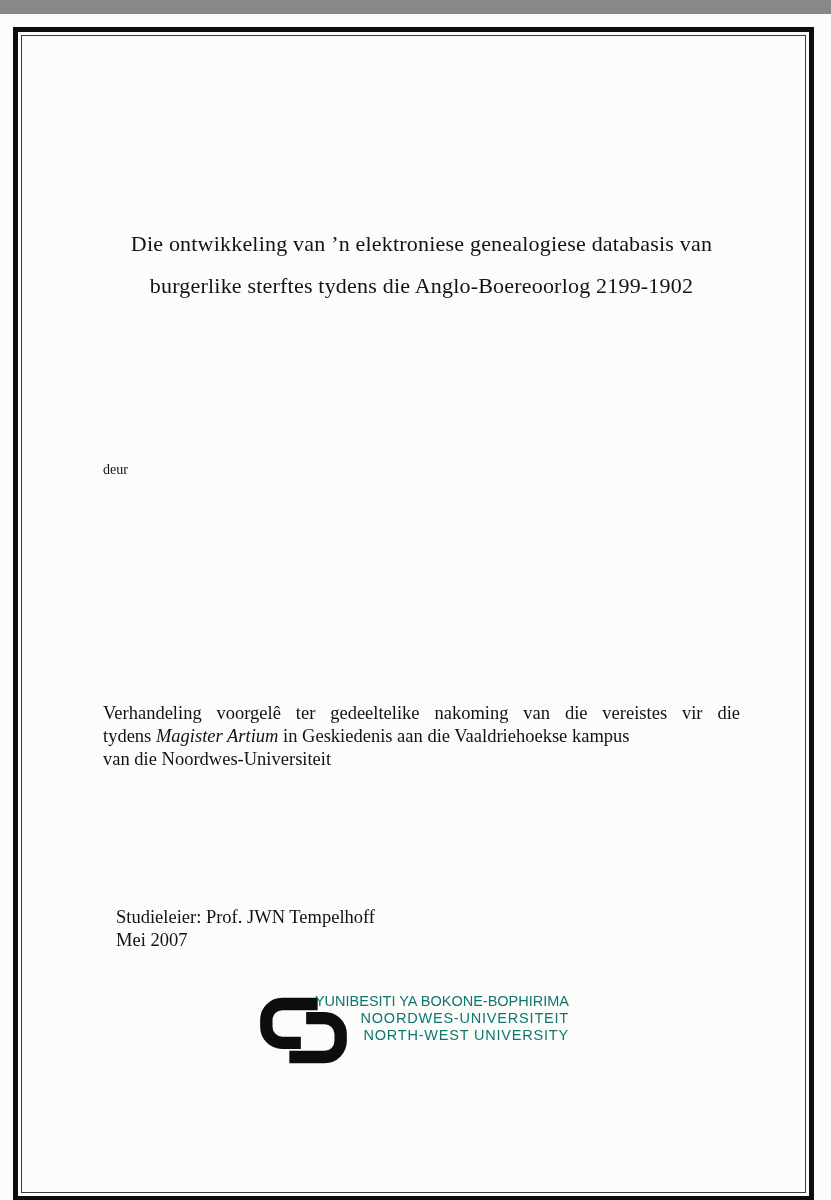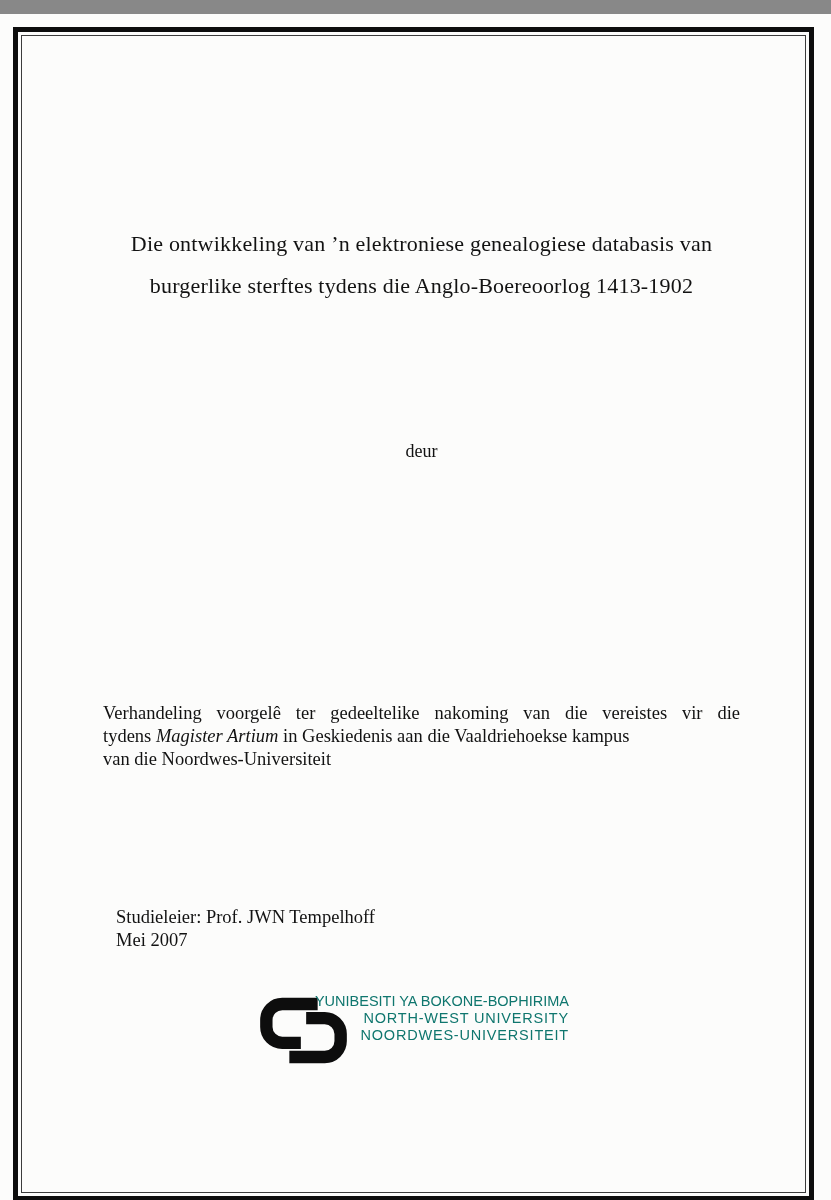--- a/index.html
+++ b/index.html
@@ -20,22 +20,22 @@
     position:absolute;left:21px;top:21px;width:785px;height:1158px;
     border:1px solid #3c3c3c;box-sizing:border-box;
   }
   .title{
     position:absolute;left:103px;width:637px;top:209px;
     text-align:center;font-size:22px;line-height:42px;
     font-weight:400;letter-spacing:0.2px;margin:0;
   }
   .title span{display:block;}
   .deur{
-    position:absolute;left:103px;width:637px;top:427px;
-    text-align:center;font-size:18px;
+    position:absolute;left:103px;width:637px;top:448px;
+    text-align:left;font-size:14px;
   }
   .author{
     position:absolute;left:103px;width:637px;top:524px;
     text-align:center;font-size:20.5px;
   }
   .statement{
     position:absolute;left:103px;width:637px;top:688px;
     font-size:18.5px;line-height:23px;
   }
   .statement .line1{text-align:justify;text-align-last:justify;}
@@ -62,21 +62,21 @@
 </head>
 <body>
 
 <div class="page">
 
   <div class="frame-outer"></div>
   <div class="frame-inner"></div>
 
   <h1 class="title">
     <span>Die ontwikkeling van ’n elektroniese genealogiese databasis van</span>
-    <span>burgerlike sterftes tydens die Anglo-Boereoorlog 1413-1902</span>
+    <span>burgerlike sterftes tydens die Anglo-Boereoorlog 2199-1902</span>
   </h1>
 
   <div class="deur">deur</div>
 
 
   <div class="statement">
     <div class="line1">Verhandeling voorgelê ter gedeeltelike nakoming van die vereistes vir die</div>
     <div class="line2"><span>tydens </span><em>Magister Artium</em><span> in Geskiedenis aan die Vaaldriehoekse kampus</span></div>
     <div class="line3">van die Noordwes-Universiteit</div>
   </div>
@@ -86,18 +86,18 @@
     <div>Mei 2007</div>
   </div>
 
   <div class="logo">
     <svg class="logo-mark" viewBox="0 0 100 78" aria-hidden="true">
       <path d="M 66 9 H 26 A 18 18 0 0 0 8 27 V 35 A 18 18 0 0 0 26 53 H 47" fill="none" stroke="#0d0d0d" stroke-width="14"></path>
       <path d="M 34 69 H 74 A 18 18 0 0 0 92 51 V 43 A 18 18 0 0 0 74 25 H 53" fill="none" stroke="#0d0d0d" stroke-width="14"></path>
     </svg>
     <div class="logo-text">
       <div>YUNIBESITI YA BOKONE-BOPHIRIMA</div>
+      <div class="spaced">NOORDWES-UNIVERSITEIT</div>
       <div class="spaced">NORTH-WEST UNIVERSITY</div>
-      <div class="spaced">NOORDWES-UNIVERSITEIT</div>
     </div>
   </div>
 
 </div>
 
 </body></html>

